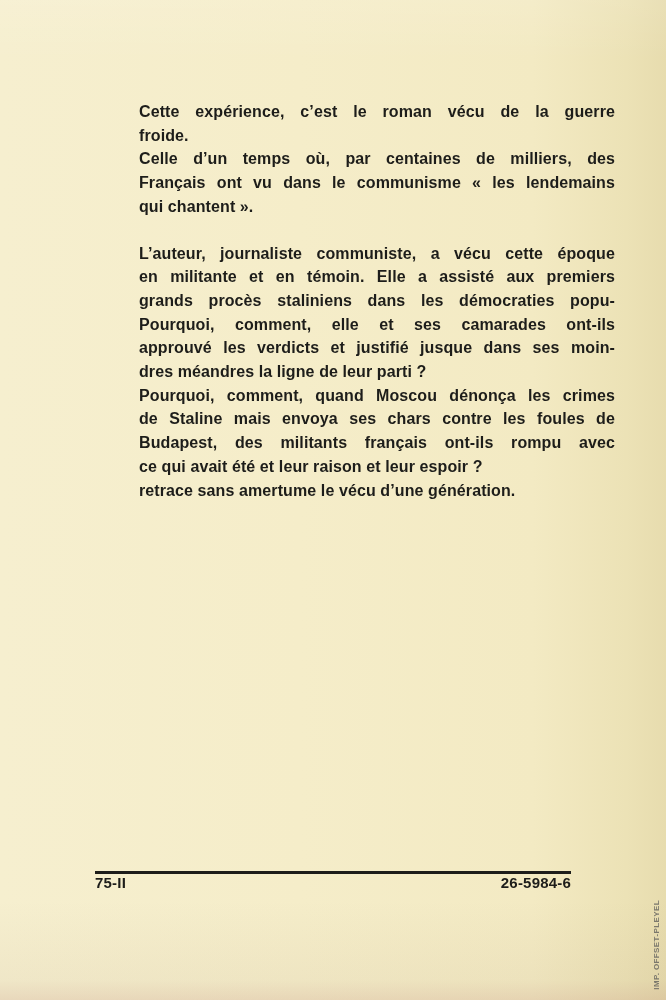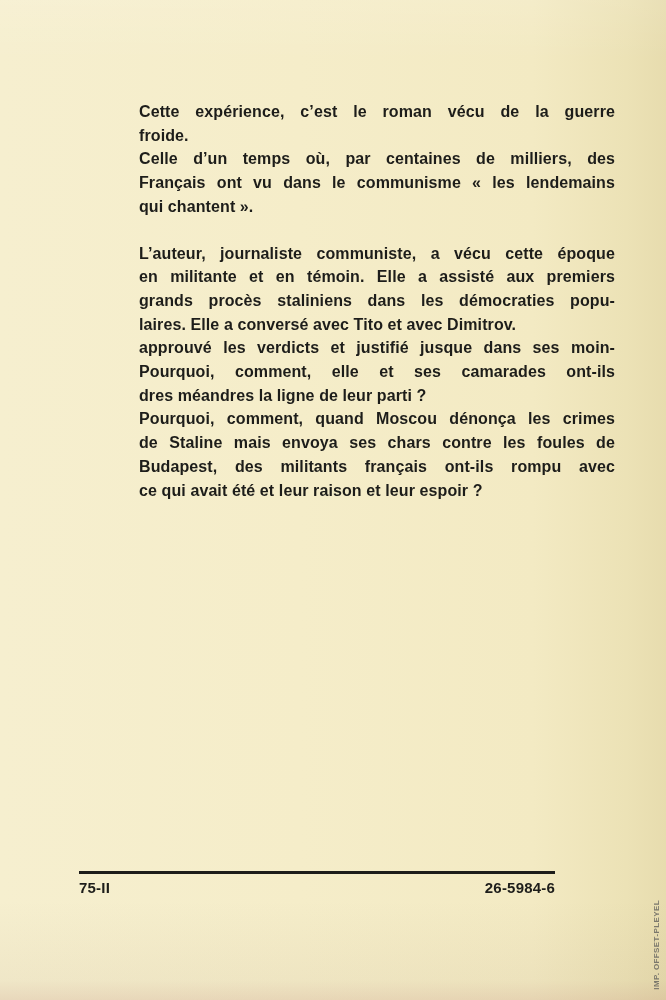--- a/index.html
+++ b/index.html
@@ -50,25 +50,24 @@
     text-align-last: justify;
   }
   .line.end {
     text-align-last: left;
   }
   .line.gap {
     margin-top: 23px;
   }
   .footer {
     position: absolute;
-    left: 79px;
+    left: 95px;
     top: 871px;
     width: 476px;
     border-top: 3px solid #1d1d1a;
-    padding-top: 5px;
     display: flex;
     justify-content: space-between;
     align-items: baseline;
     color: #1d1d1a;
     font-size: 15px;
     font-weight: bold;
     letter-spacing: 0.2px;
   }
   .imprint {
     position: absolute;
@@ -90,28 +89,28 @@
 
   <div class="text-block">
       <div class="line">Cette expérience, c’est le roman vécu de la guerre</div>
       <div class="line end">froide.</div>
       <div class="line">Celle d’un temps où, par centaines de milliers, des</div>
       <div class="line">Français ont vu dans le communisme « les lendemains</div>
       <div class="line end">qui chantent ».</div>
       <div class="line gap">L’auteur, journaliste communiste, a vécu cette époque</div>
       <div class="line">en militante et en témoin. Elle a assisté aux premiers</div>
       <div class="line">grands procès staliniens dans les démocraties popu-</div>
-      <div class="line end">laires. Elle a conversé avec Tito et avec Dimitrov.</div>
+      <div class="line">Pourquoi, comment, elle et ses camarades ont-ils</div>
       <div class="line">approuvé les verdicts et justifié jusque dans ses moin-</div>
-      <div class="line">Pourquoi, comment, elle et ses camarades ont-ils</div>
       <div class="line end">dres méandres la ligne de leur parti ?</div>
       <div class="line">Pourquoi, comment, quand Moscou dénonça les crimes</div>
       <div class="line">de Staline mais envoya ses chars contre les foules de</div>
       <div class="line">Budapest, des militants français ont-ils rompu avec</div>
       <div class="line end">ce qui avait été et leur raison et leur espoir ?</div>
+      <div class="line end">retrace sans amertume le vécu d’une génération.</div>
     </div>
 
   <div class="footer">
     <span>75-II</span>
     <span>26-5984-6</span>
   </div>
 
   <div class="imprint">IMP. OFFSET-PLEYEL</div>
 
 </div>

